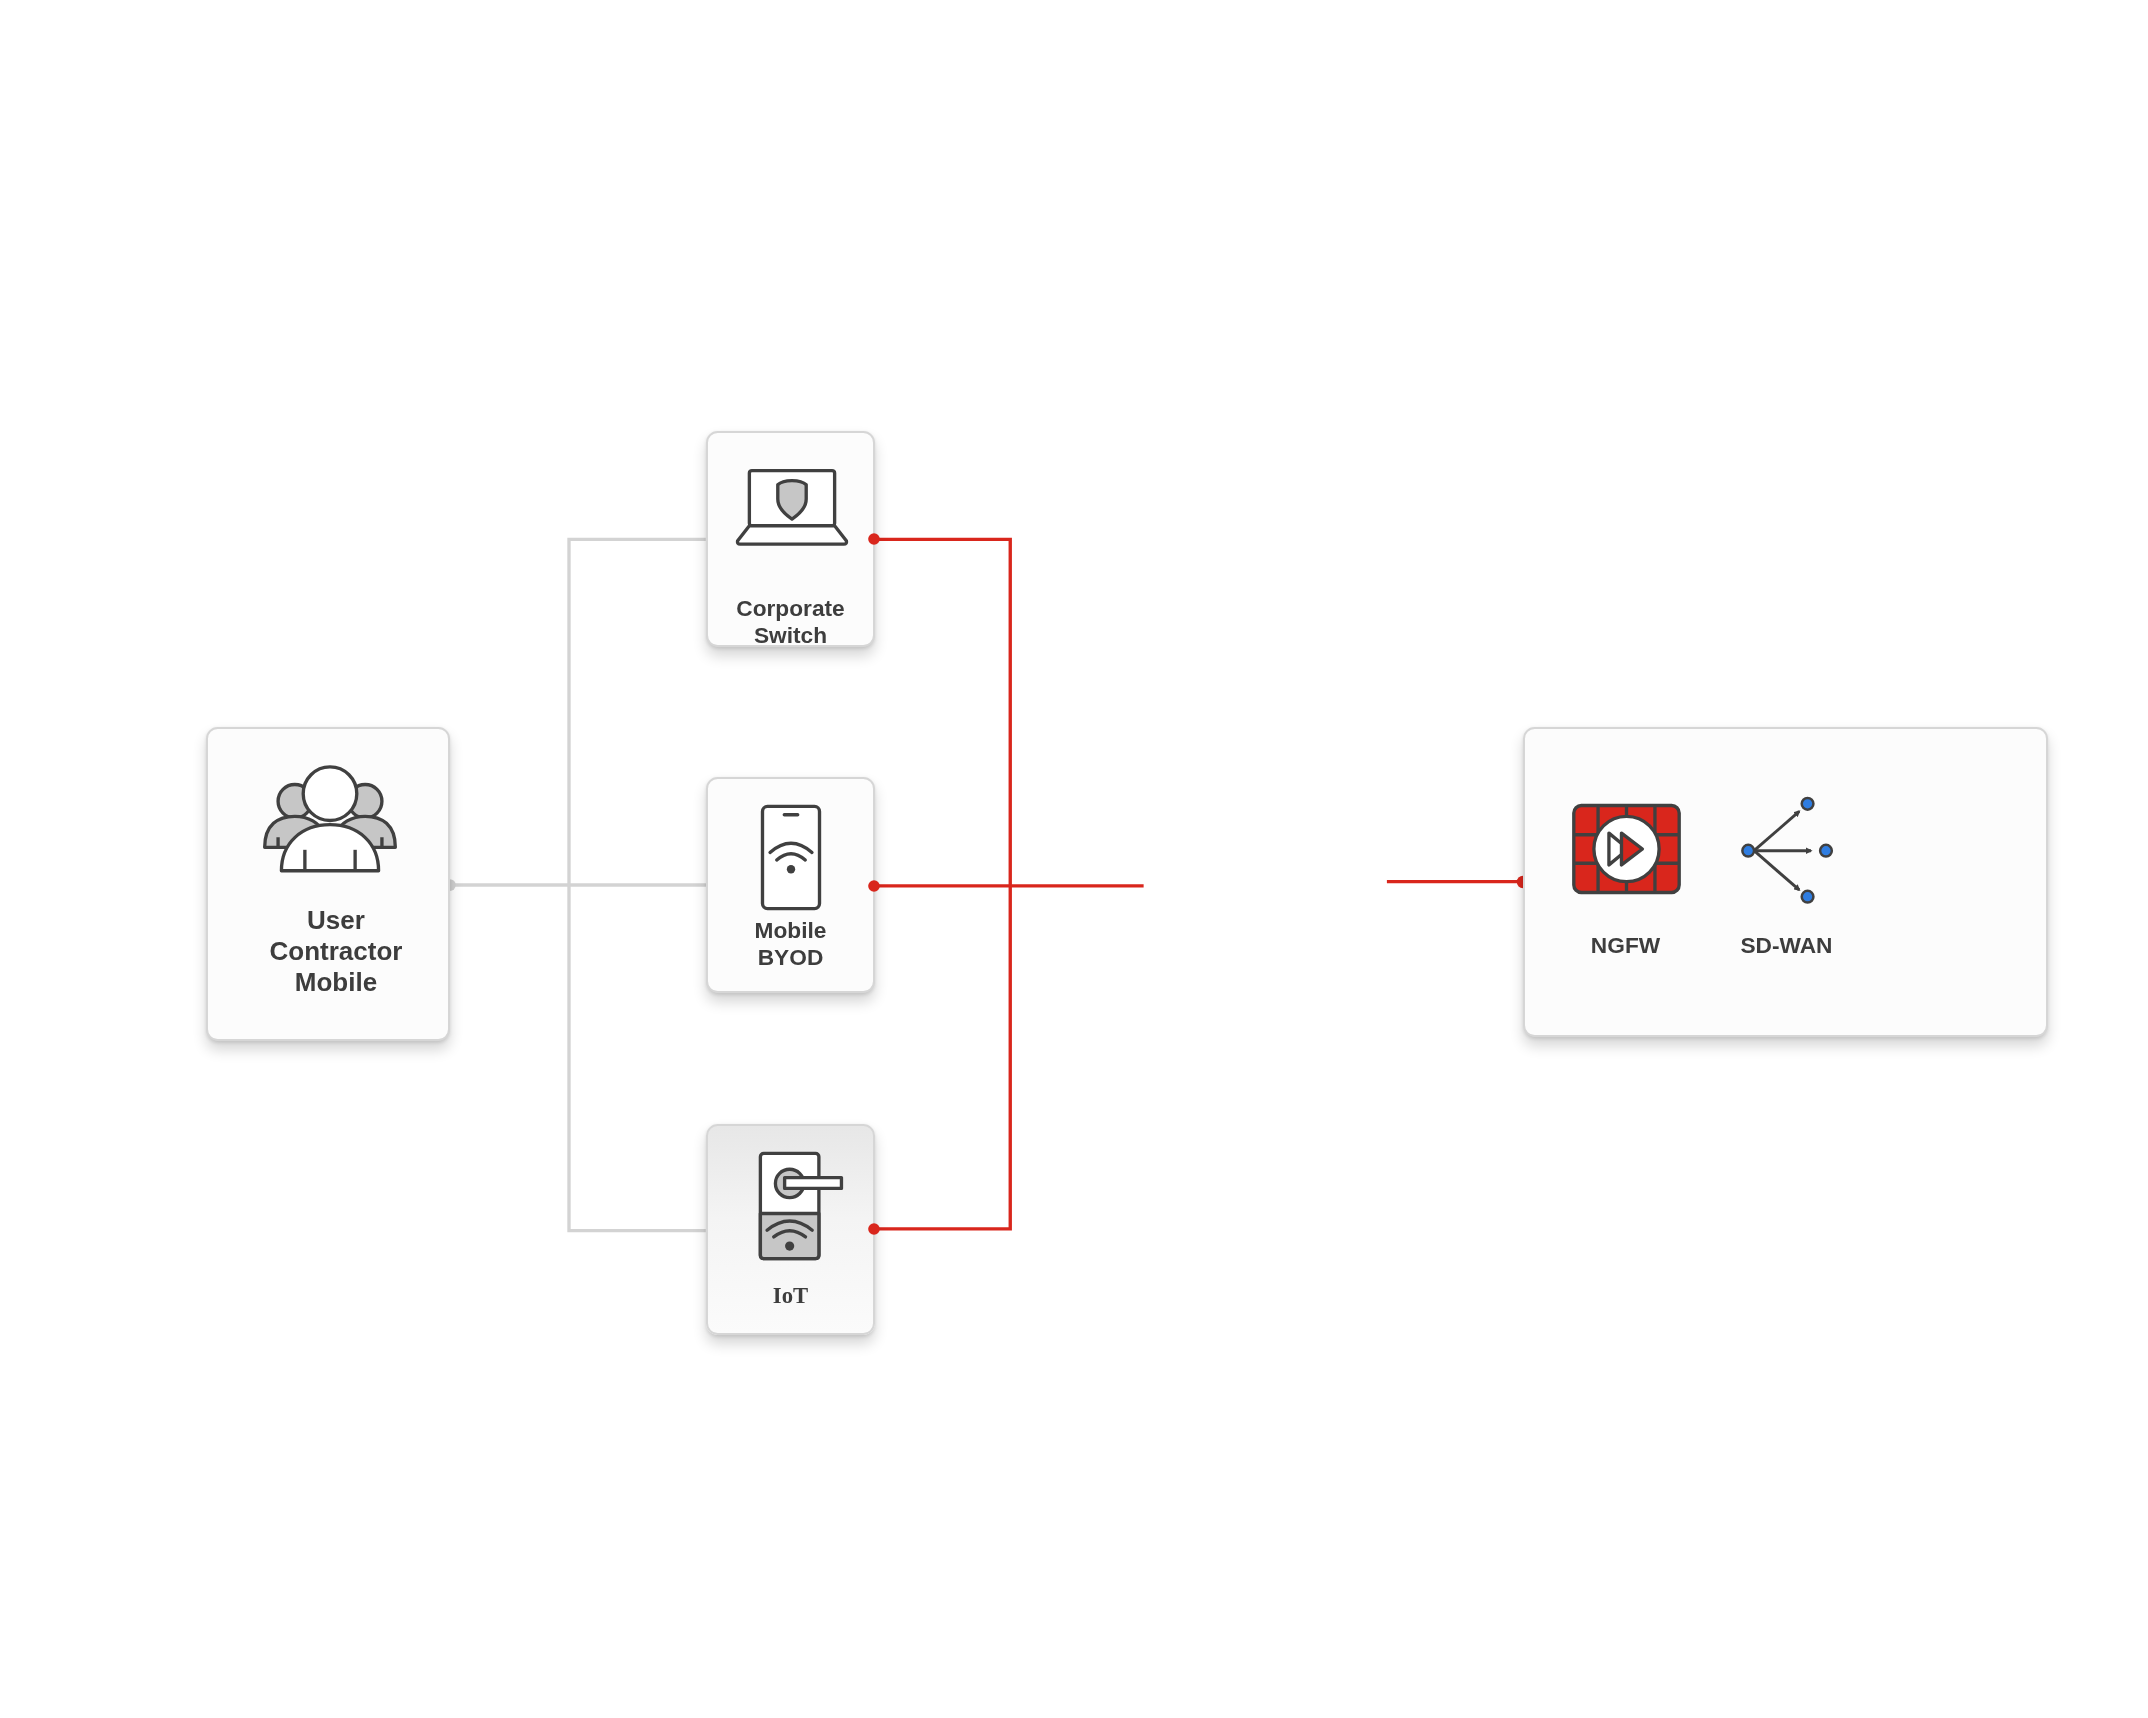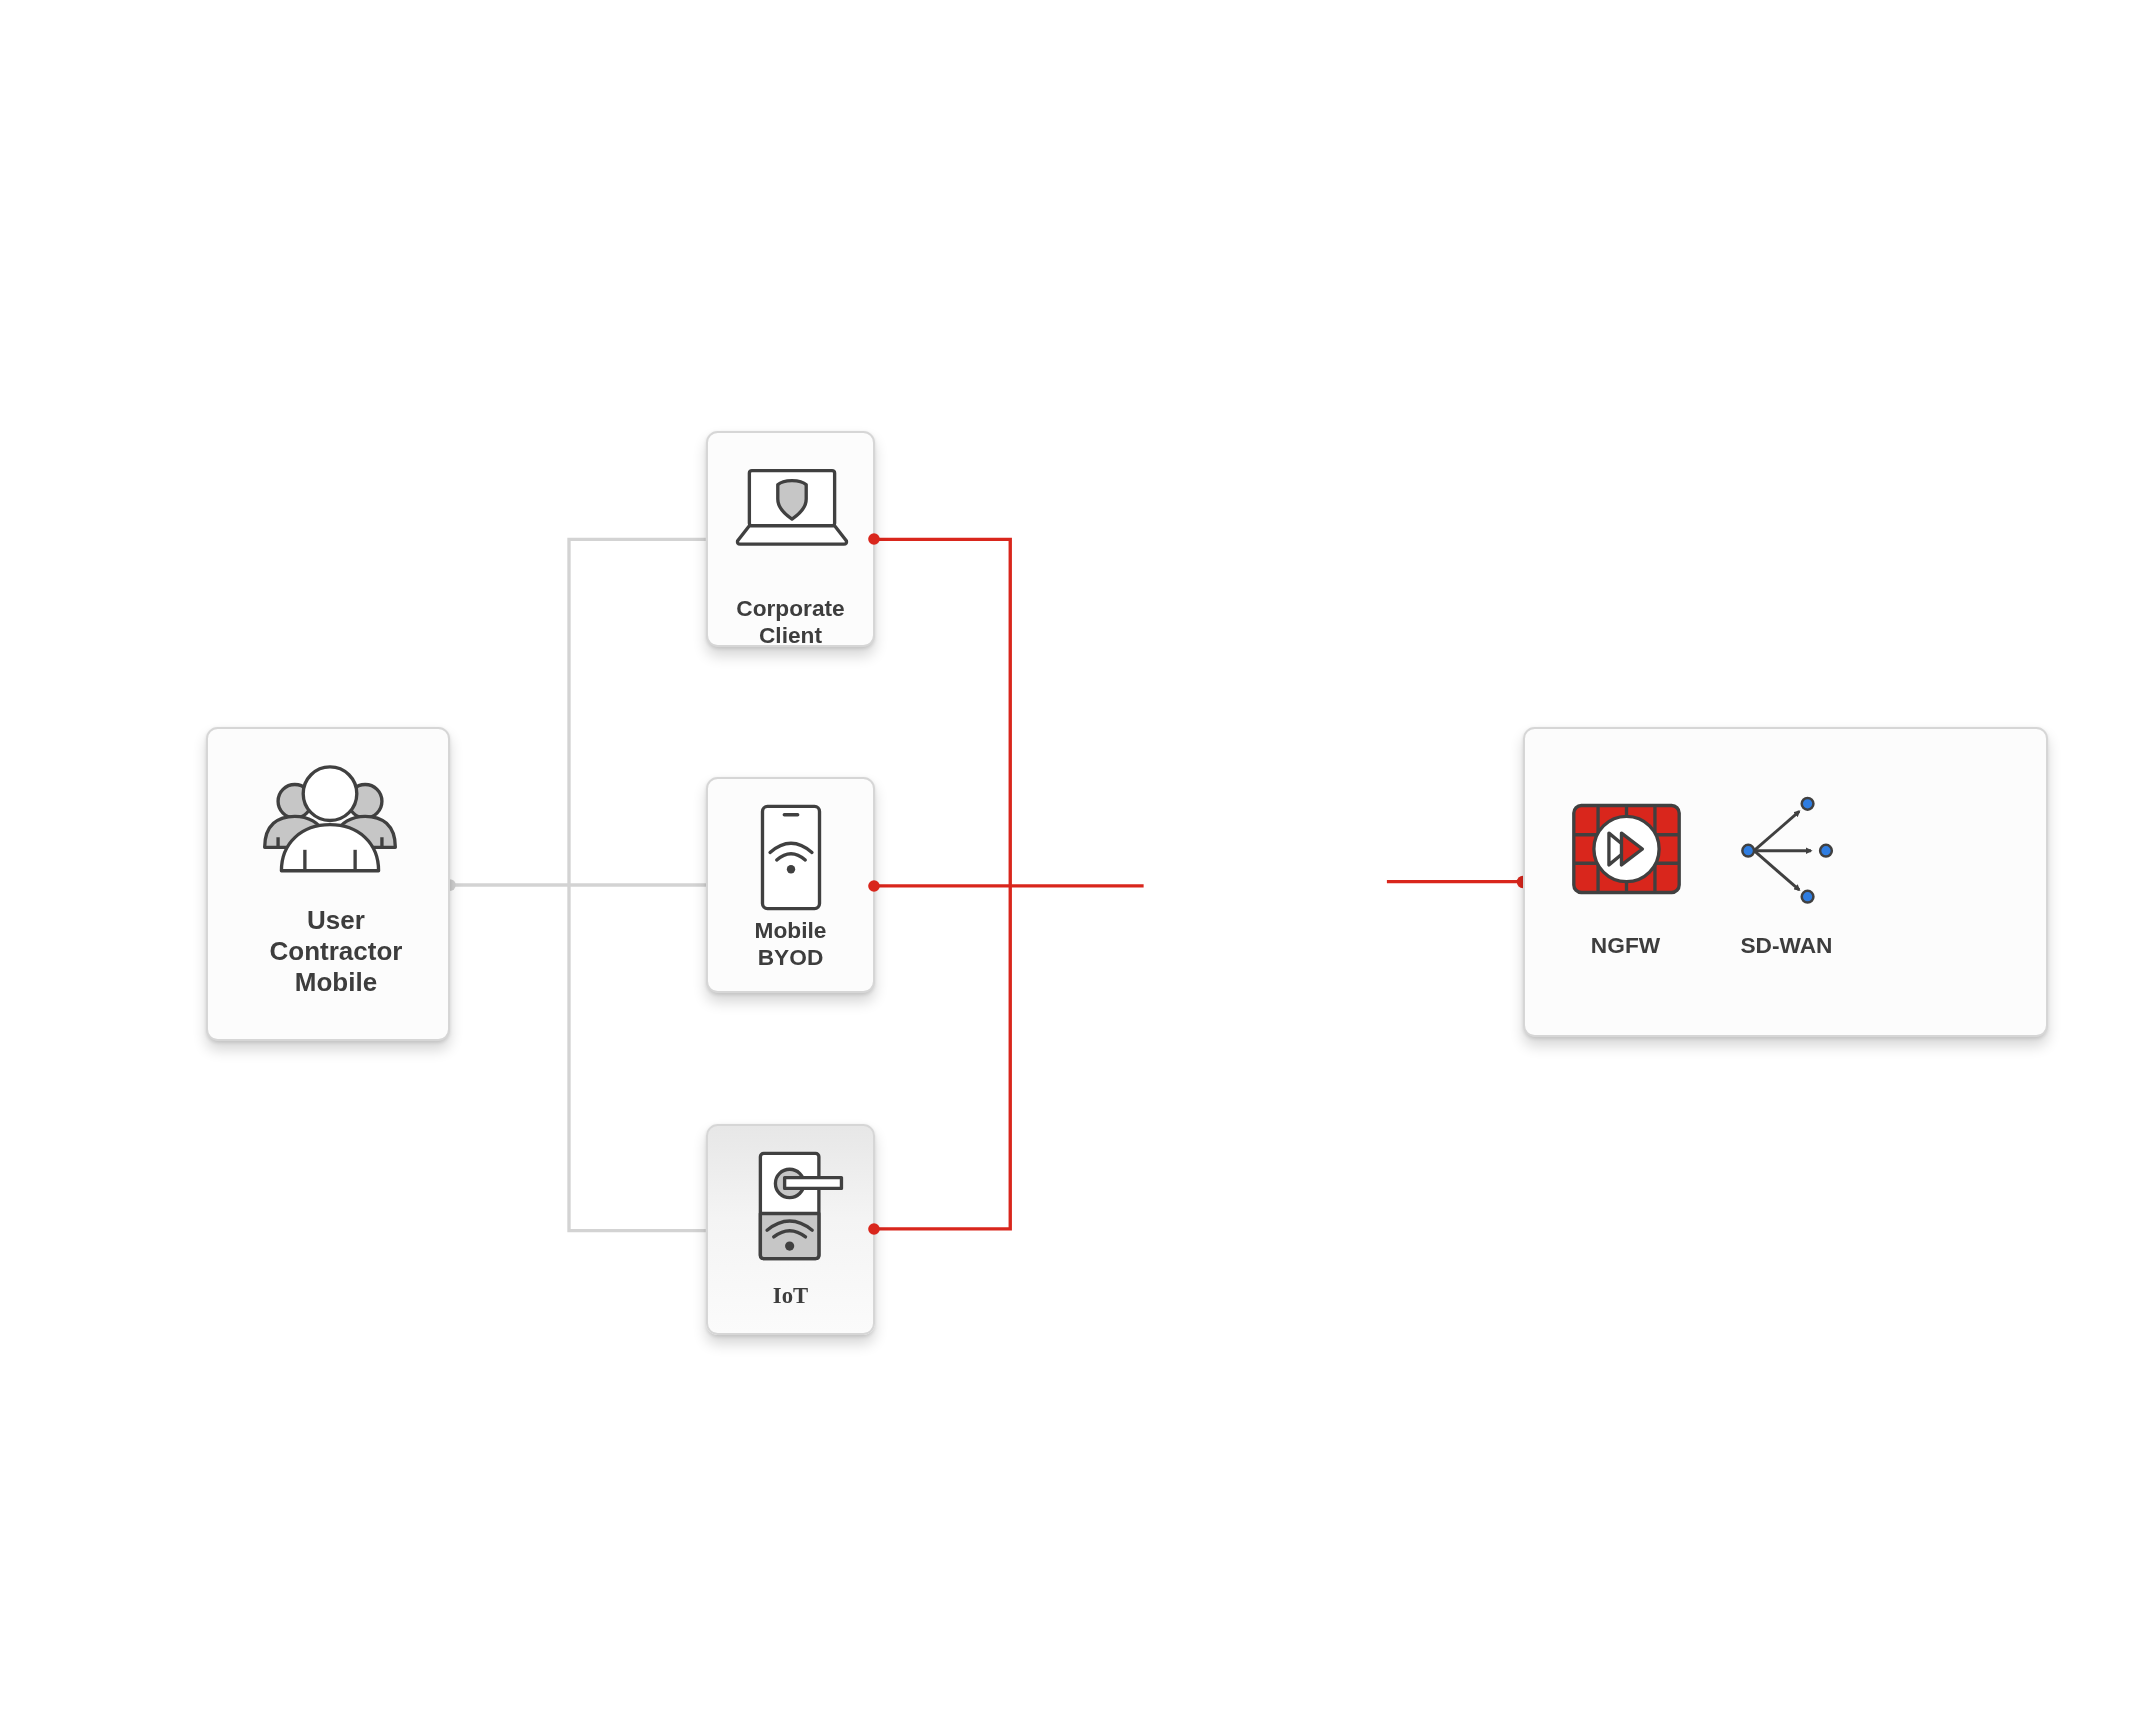--- a/index.html
+++ b/index.html
@@ -93,21 +93,21 @@
   <div class="card" style="left:706px; top:431px; width:169px; height:216px;">
     <svg class="icon" style="left:28px; top:34px;" width="112" height="79" viewBox="0 0 134 94">
       <g stroke="#404040" stroke-width="4" stroke-linejoin="round">
         <rect x="16" y="4" width="102" height="66" rx="3" fill="#ffffff"></rect>
         <path d="M16 70 L118 70 L132 88 Q133 92 129 92 L5 92 Q1 92 2 88 Z" fill="#ffffff"></path>
         <path d="M67 16 C58 16 52 19 50 21 L50 38 C50 48 58 56 67 62 C76 56 84 48 84 38 L84 21 C82 19 76 16 67 16 Z" fill="#c6c6c6"></path>
       </g>
     </svg>
     <div class="label" style="top:134px; font-size:22.7px; line-height:27px;margin-top:28px;">
       <span>Corporate</span>
-      <span>Client</span>
+      <span>Switch</span>
     </div>
   </div>
   <svg style="position:absolute; left:864px; top:529px;" width="20" height="20" viewBox="0 0 24 24">
     <circle cx="12" cy="12" r="7" fill="#d9261c"></circle>
   </svg>
 
   <div class="card" style="left:706px; top:777px; width:169px; height:216px;">
     <svg class="icon" style="left:51px; top:23.5px;" width="64" height="109" viewBox="0 0 76 130">
       <g stroke="#404040" stroke-width="4" fill="none" stroke-linecap="round">
         <rect x="4" y="4" width="68" height="122" rx="6" fill="#ffffff"></rect>

